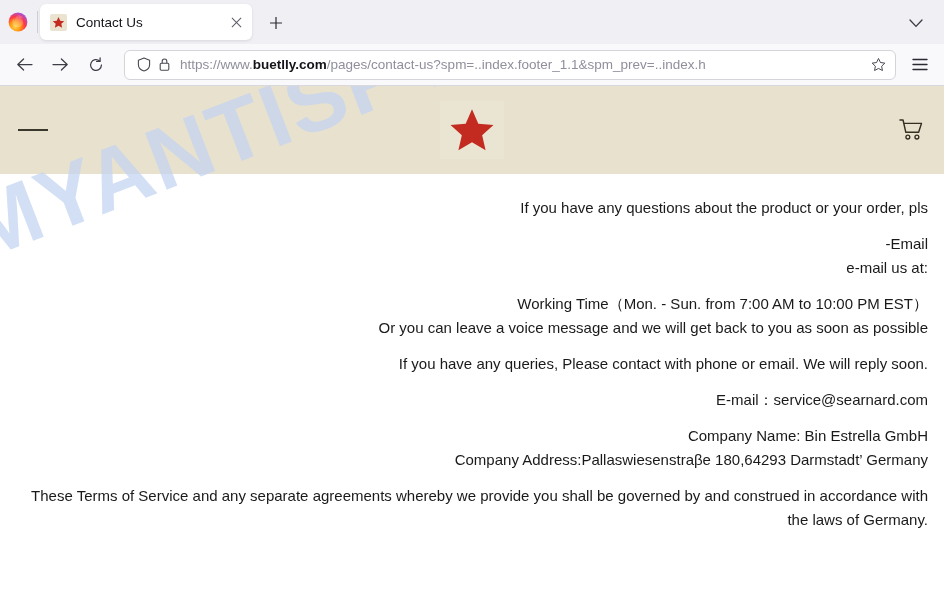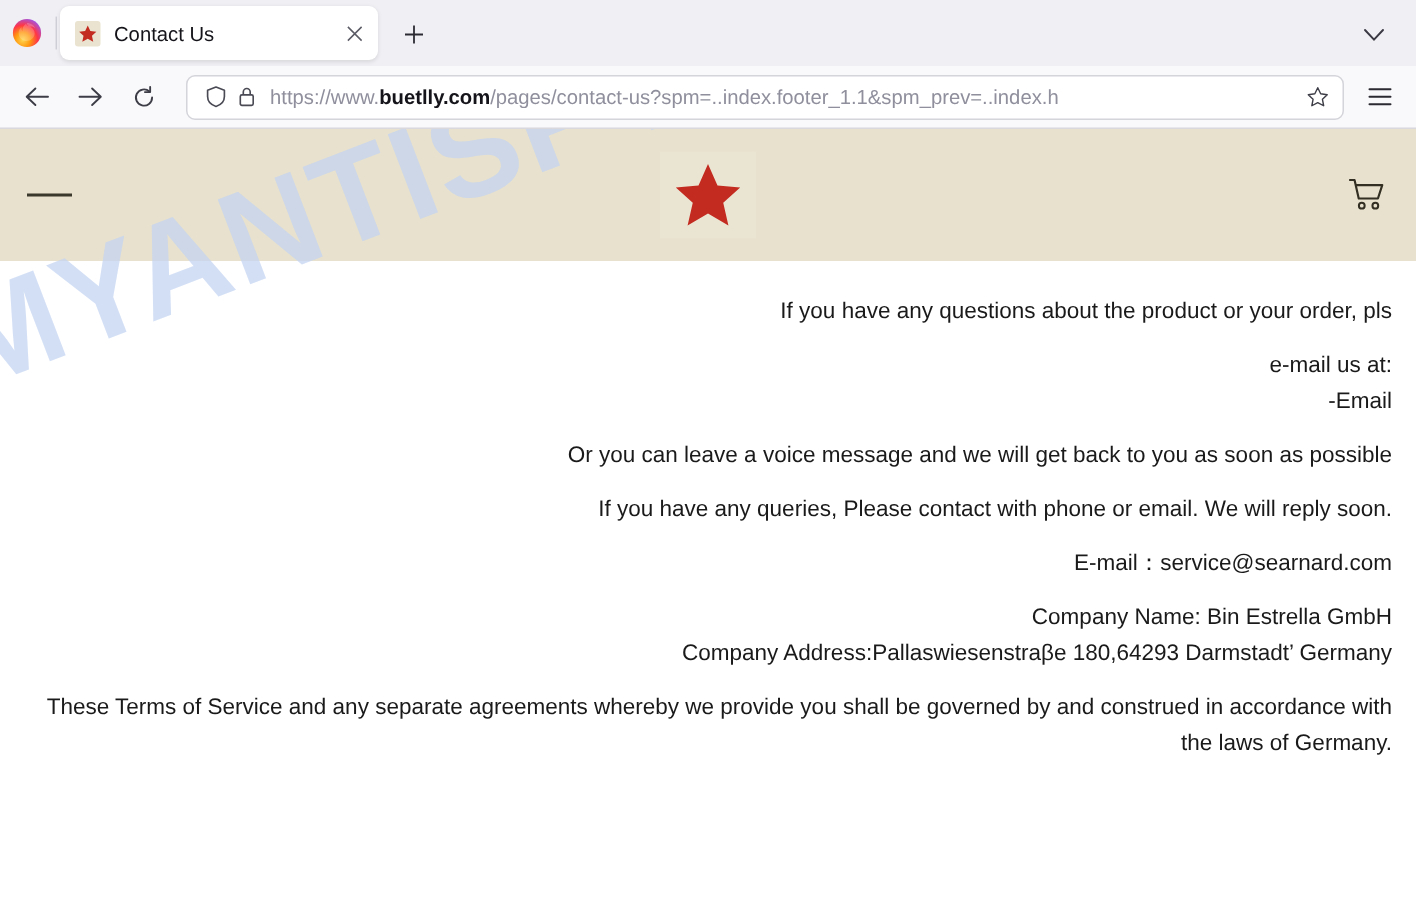--- a/index.html
+++ b/index.html
@@ -312,23 +312,24 @@
         </svg>
       </div>
     </div>
 
     <div class="page-body">
       <div class="watermark">MYANTISPYWARE.COM</div>
 
       <div class="content">
         <p class="line">If you have any questions about the product or your order, pls</p>
         <div class="gap"></div>
+        <p class="line">-Email</p>
         <p class="line">e-mail us at:</p>
-        <p class="line">-Email</p>
-        <div class="gap"></div>
+        <div class="gap"></div>
+        <p class="line"> Working Time（Mon. - Sun. from 7:00 AM to 10:00 PM EST）</p>
         <p class="line">Or you can leave a voice message and we will get back to you as soon as possible</p>
         <div class="gap"></div>
         <p class="line">If you have any queries, Please contact with phone or email. We will reply soon.</p>
         <div class="gap"></div>
         <p class="line">E-mail：service@searnard.com</p>
         <div class="gap"></div>
         <p class="line">Company Name: Bin Estrella GmbH</p>
         <p class="line">Company Address:Pallaswiesenstraβe 180,64293 Darmstadt’ Germany</p>
         <div class="gap"></div>
         <p class="wrap">These Terms of Service and any separate agreements whereby we provide you shall be governed by and construed in accordance with the laws of Germany.</p>

